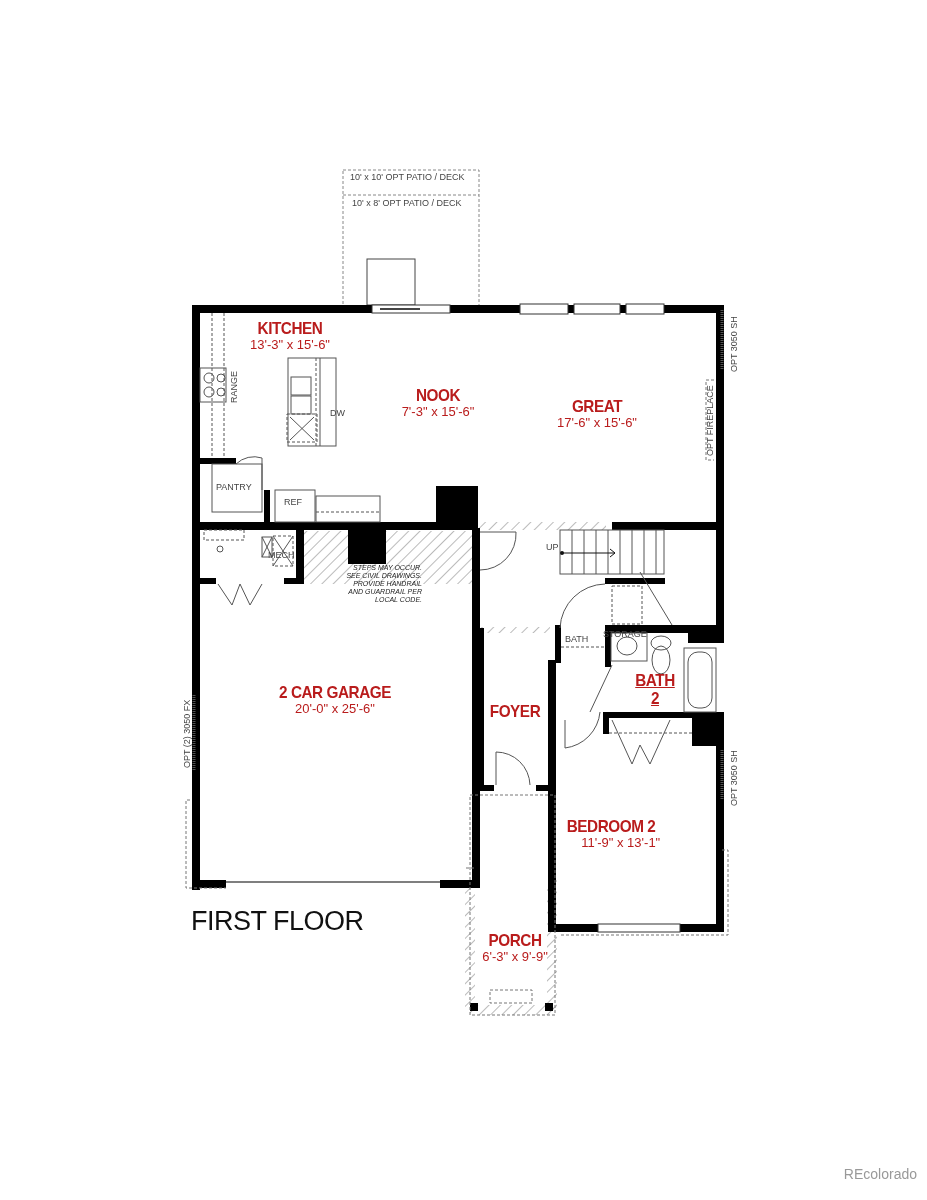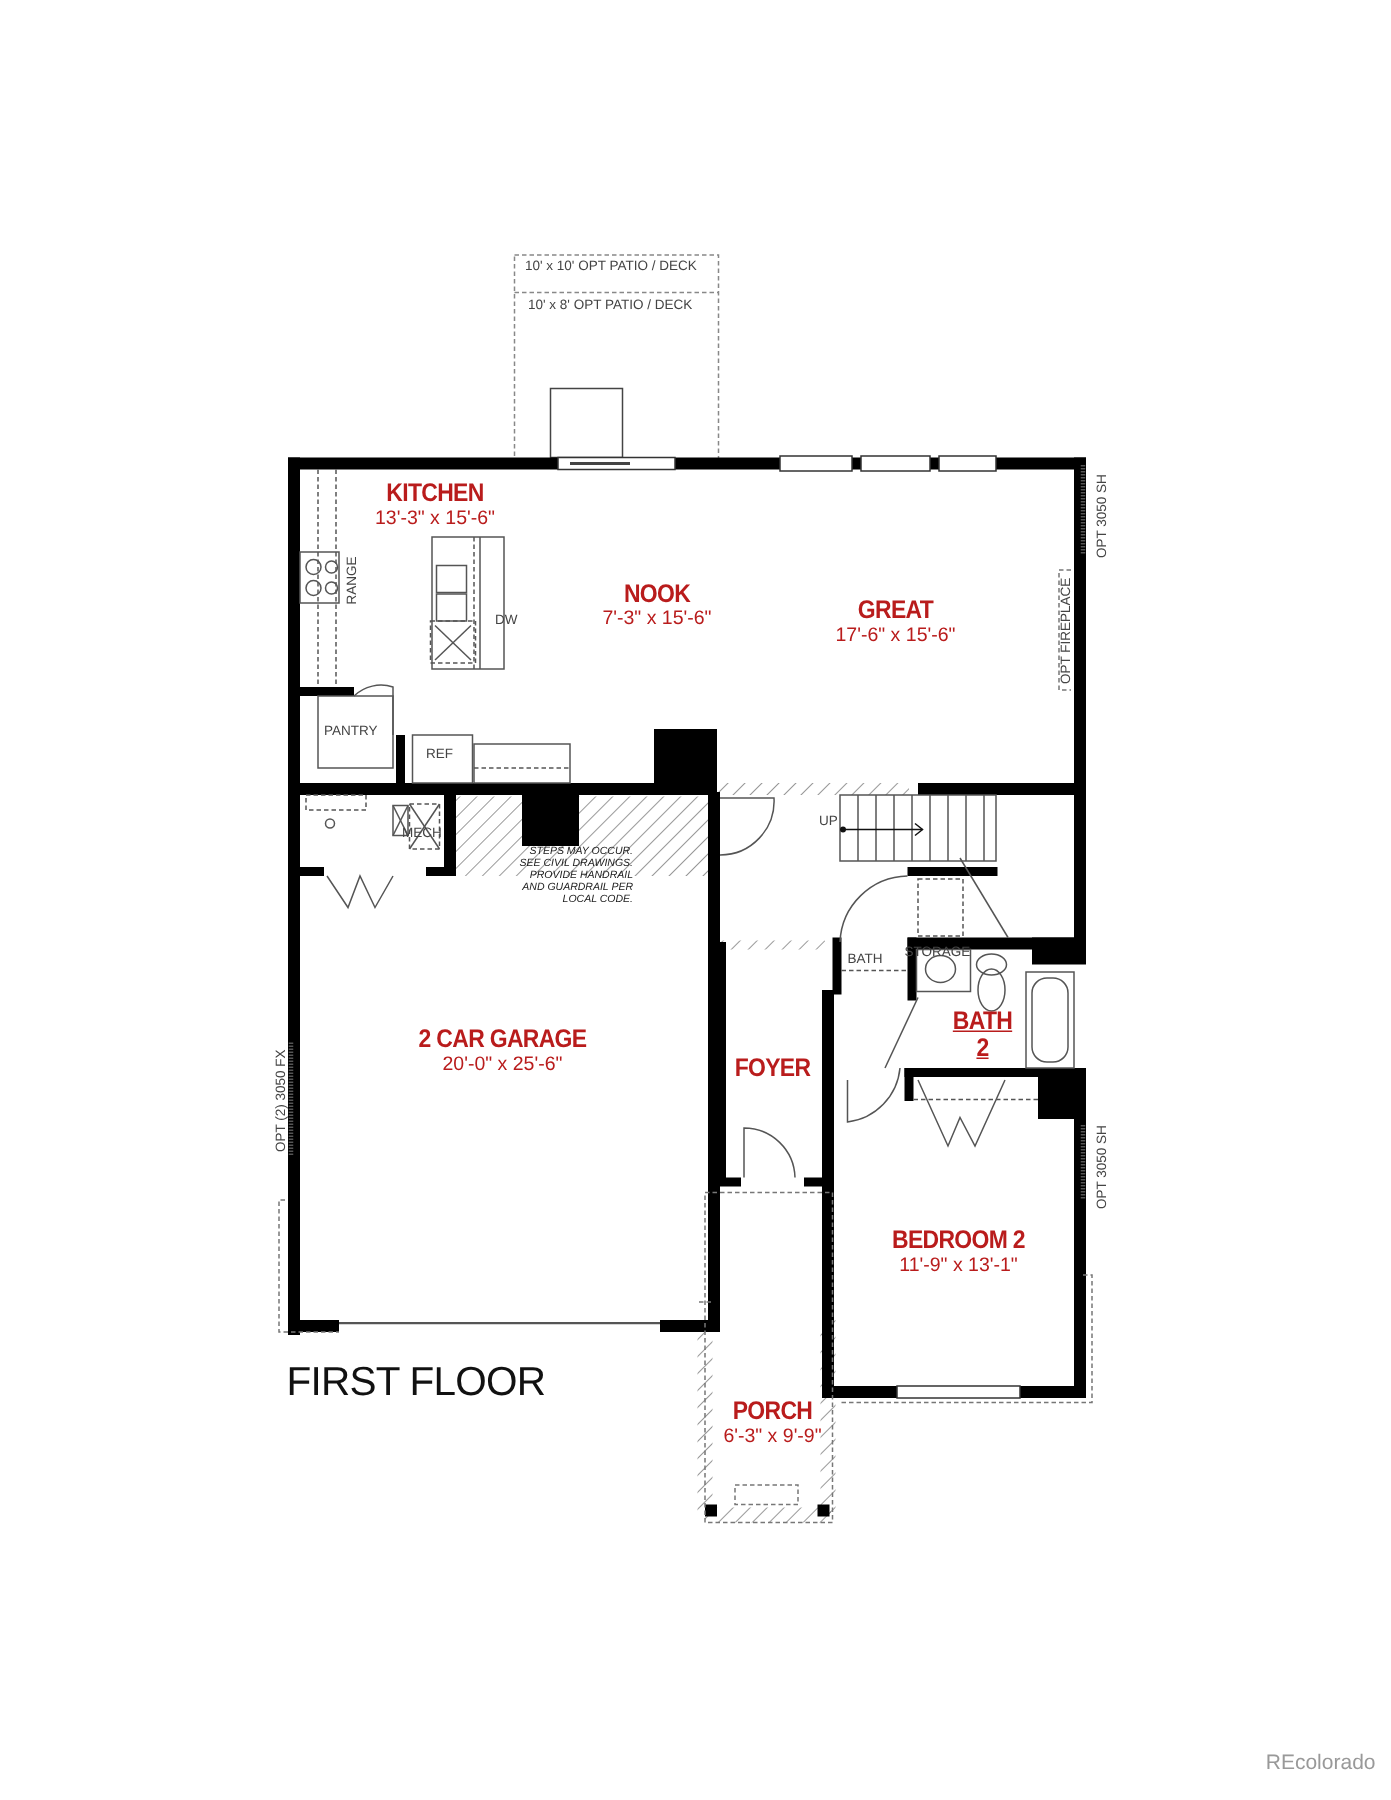--- a/index.html
+++ b/index.html
@@ -215,21 +215,21 @@
   <div class="room-name">2 CAR GARAGE</div>
   <div class="room-dim">20'-0" x 25'-6"</div>
 </div>
 <div class="lbl" style="left:515px; top:703px;">
   <div class="room-name">FOYER</div>
 </div>
 <div class="lbl" style="left:655px; top:672px;text-decoration:underline;">
   <div class="room-name">BATH</div>
   <div class="room-name">2</div>
 </div>
-<div class="lbl" style="left:639px; top:818px;">
+<div class="lbl" style="left:611px; top:818px;text-align:right;">
   <div class="room-name">BEDROOM 2</div>
   <div class="room-dim">11'-9" x 13'-1"</div>
 </div>
 <div class="lbl" style="left:515px; top:932px;">
   <div class="room-name">PORCH</div>
   <div class="room-dim">6'-3" x 9'-9"</div>
 </div>
 
 <div class="small vert" style="left:229px; top:403px;">RANGE</div>
 <div class="small" style="left:292px; top:408px;margin-left:38px;">DW</div>

